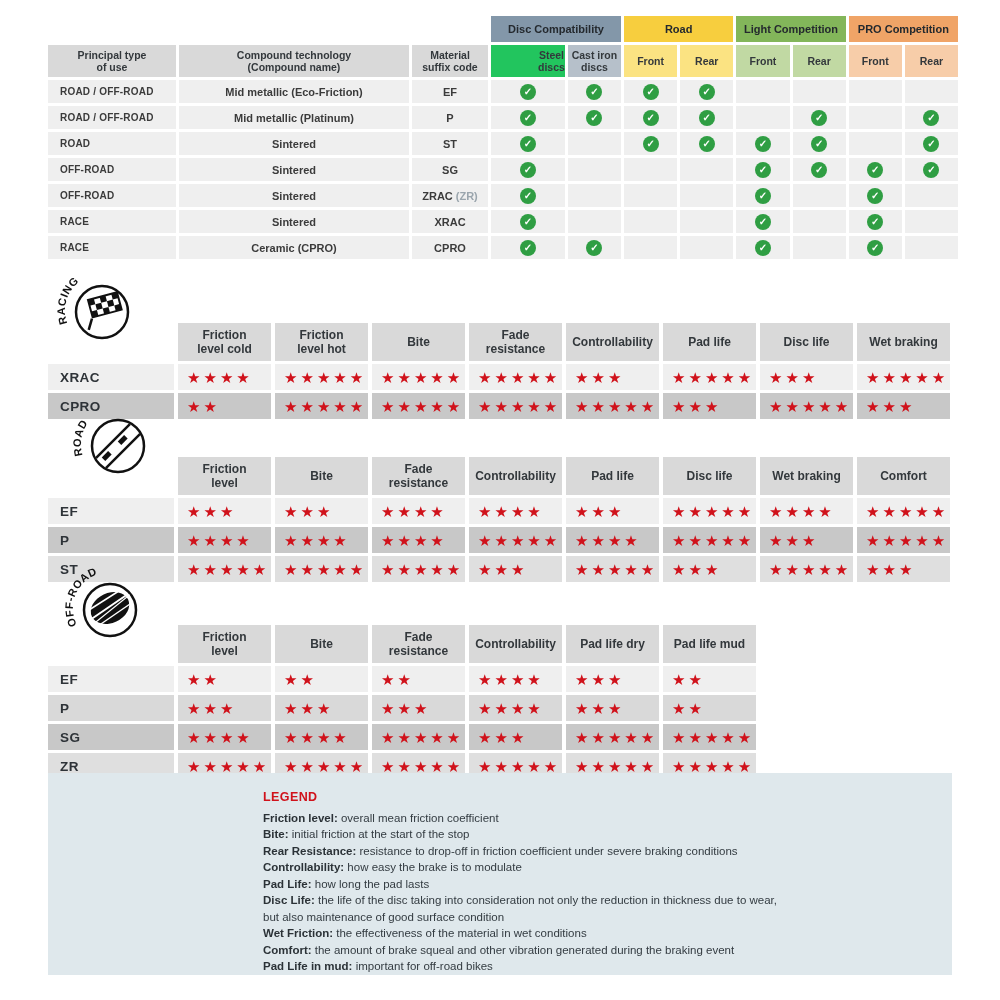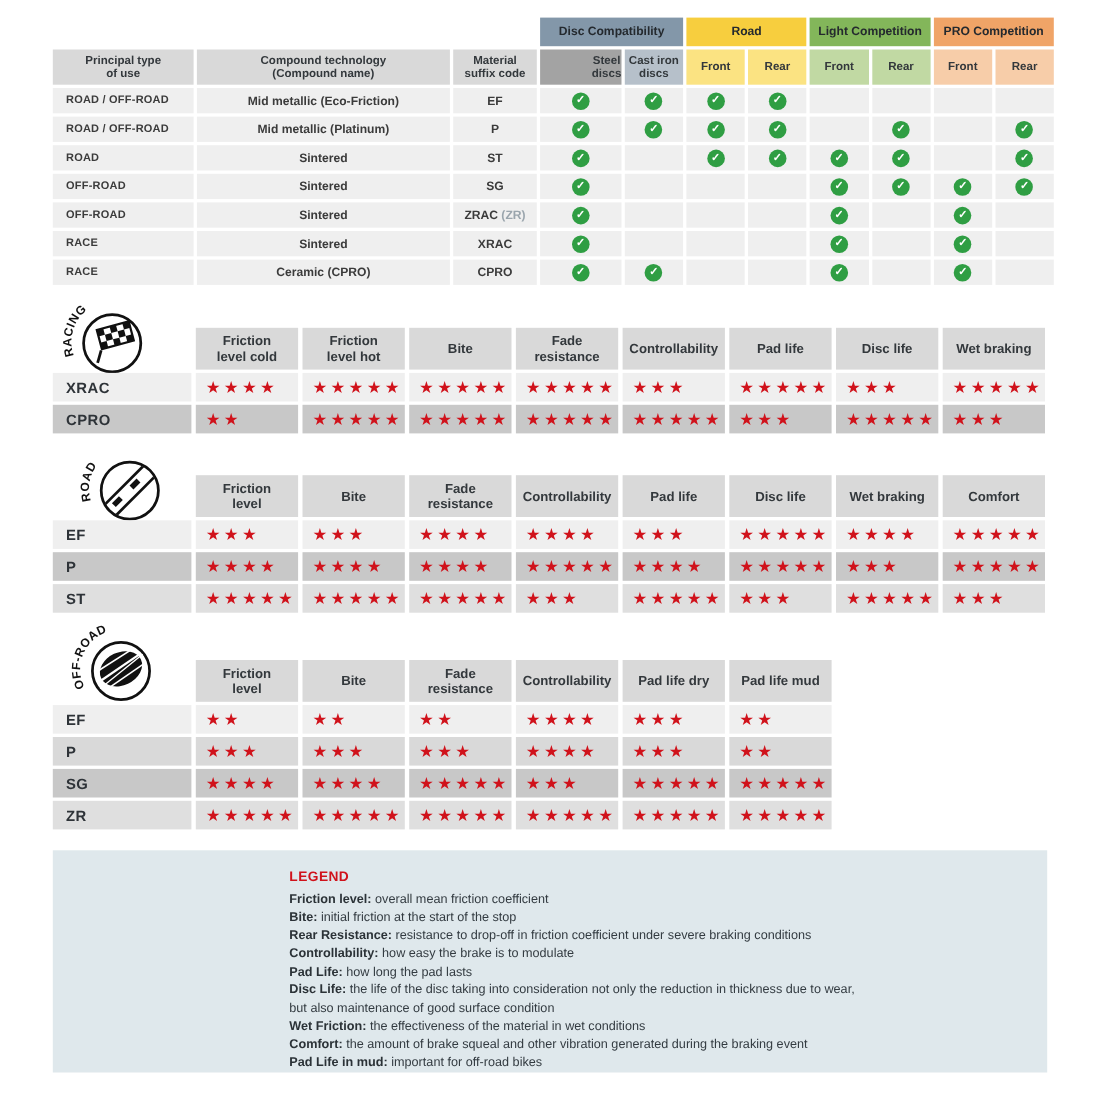--- a/index.html
+++ b/index.html
@@ -17,21 +17,21 @@
   .col-h { background:#d9d9d9; font-weight:bold; font-size:10.5px; line-height:1.15; color:#33383c; }
   .cell { background:#efefef; }
   .use { justify-content:flex-start; padding-left:12px; font-size:10px; font-weight:bold;
     letter-spacing:0.2px; text-align:right; }
   .tech { font-size:11px; font-weight:bold; }
   .code { font-size:11px; font-weight:bold; }
   .suffix { color:#9aa5ad; font-weight:bold; margin-left:3px; }
   .check { width:16px; height:16px; border-radius:50%; background:#2f9e43; color:#fff;
     font-size:10px; font-weight:bold; display:flex; align-items:center; justify-content:center;
     line-height:1; }
-  .rate-grid { column-gap:4px; row-gap:3px; }
+  .rate-grid { column-gap:4px; row-gap:3px;margin-top:25px; }
   .rate-h { background:#d9d9d9; font-weight:bold; font-size:12px; line-height:1.2; color:#33383c; }
   .rate-label { justify-content:flex-start; padding-left:12px; font-weight:bold; font-size:13.5px;
     letter-spacing:0.4px; color:#2e3338; }
   .stars-cell { justify-content:flex-start; padding-left:9px; color:#d0121b; font-size:15px;
     letter-spacing:3px; line-height:1; overflow:hidden; }
   .shade-light   { background:#efefef; }
   .shade-medium  { background:#dfdfdf; }
   .shade-medium2 { background:#d9d9d9; }
   .shade-dark    { background:#c8c8c8; }
   #legend-box { left:48px; top:773px; width:904px; height:202px; background:#dfe8ec; }
@@ -50,21 +50,21 @@
     <div class="gcell group-h" style="background: rgb(131, 151, 169); grid-area: 1 / 4 / auto / span 2;">Disc Compatibility</div>
     <div class="gcell group-h" style="background: rgb(247, 206, 62); grid-area: 1 / 6 / auto / span 2;">Road</div>
     <div class="gcell group-h" style="background: rgb(131, 182, 90); grid-area: 1 / 8 / auto / span 2;">Light Competition</div>
     <div class="gcell group-h" style="background: rgb(240, 164, 103); grid-area: 1 / 10 / auto / span 2;">PRO Competition</div>
     <div class="gcell col-h pre" style="grid-area: 2 / 1;">Principal type
 of use</div>
     <div class="gcell col-h pre" style="grid-area: 2 / 2;">Compound technology
 (Compound name)</div>
     <div class="gcell col-h pre" style="grid-area: 2 / 3;">Material
 suffix code</div>
-    <div class="gcell col-h pre" style="background: #a3a3a3; grid-area: 2 / 4; padding-left: 47px;">Steel
+    <div class="gcell col-h pre" style="background: #22c55e; grid-area: 2 / 4; padding-left: 47px;">Steel
 discs</div>
     <div class="gcell col-h pre" style="background: rgb(182, 192, 202); grid-area: 2 / 5;">Cast iron
 discs</div>
     <div class="gcell col-h pre" style="background: rgb(251, 227, 130); grid-area: 2 / 6;">Front</div>
     <div class="gcell col-h pre" style="background: rgb(251, 227, 130); grid-area: 2 / 7;">Rear</div>
     <div class="gcell col-h pre" style="background: rgb(193, 217, 163); grid-area: 2 / 8;">Front</div>
     <div class="gcell col-h pre" style="background: rgb(193, 217, 163); grid-area: 2 / 9;">Rear</div>
     <div class="gcell col-h pre" style="background: rgb(247, 205, 169); grid-area: 2 / 10;">Front</div>
     <div class="gcell col-h pre" style="background: rgb(247, 205, 169); grid-area: 2 / 11;">Rear</div>
     <div class="gcell cell use" style="grid-area: 3 / 1;">ROAD / OFF-ROAD</div>

